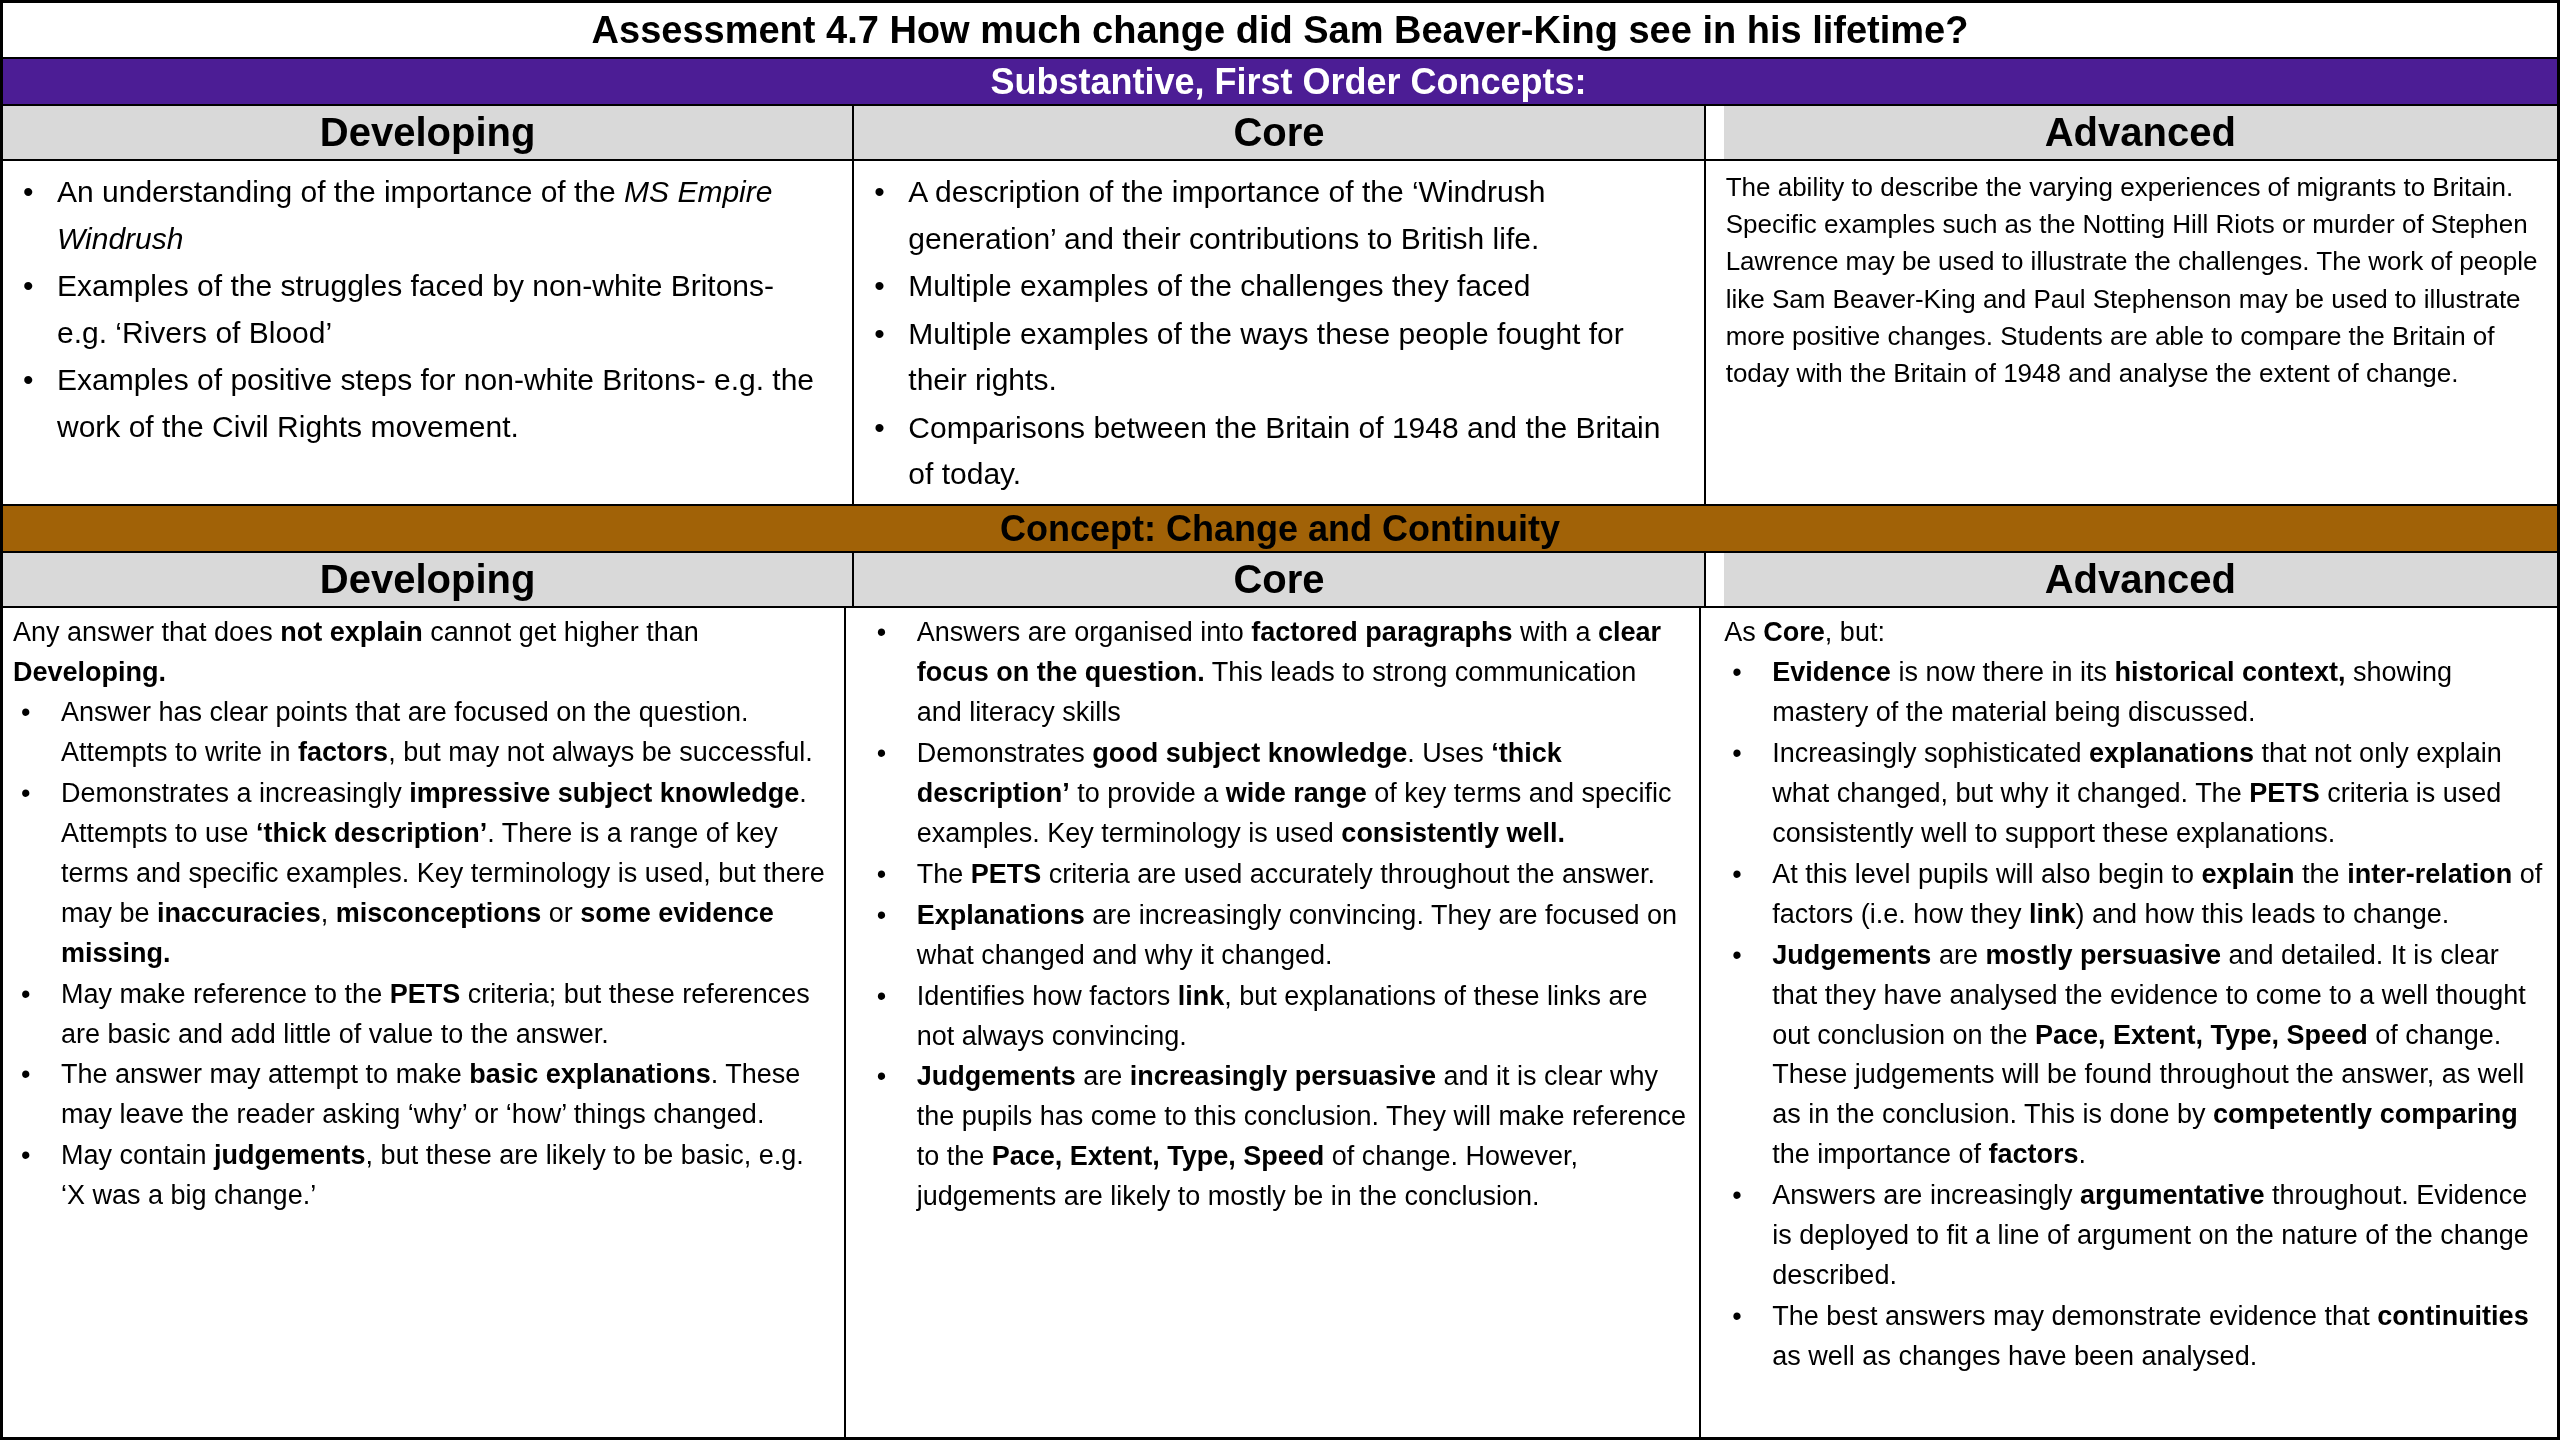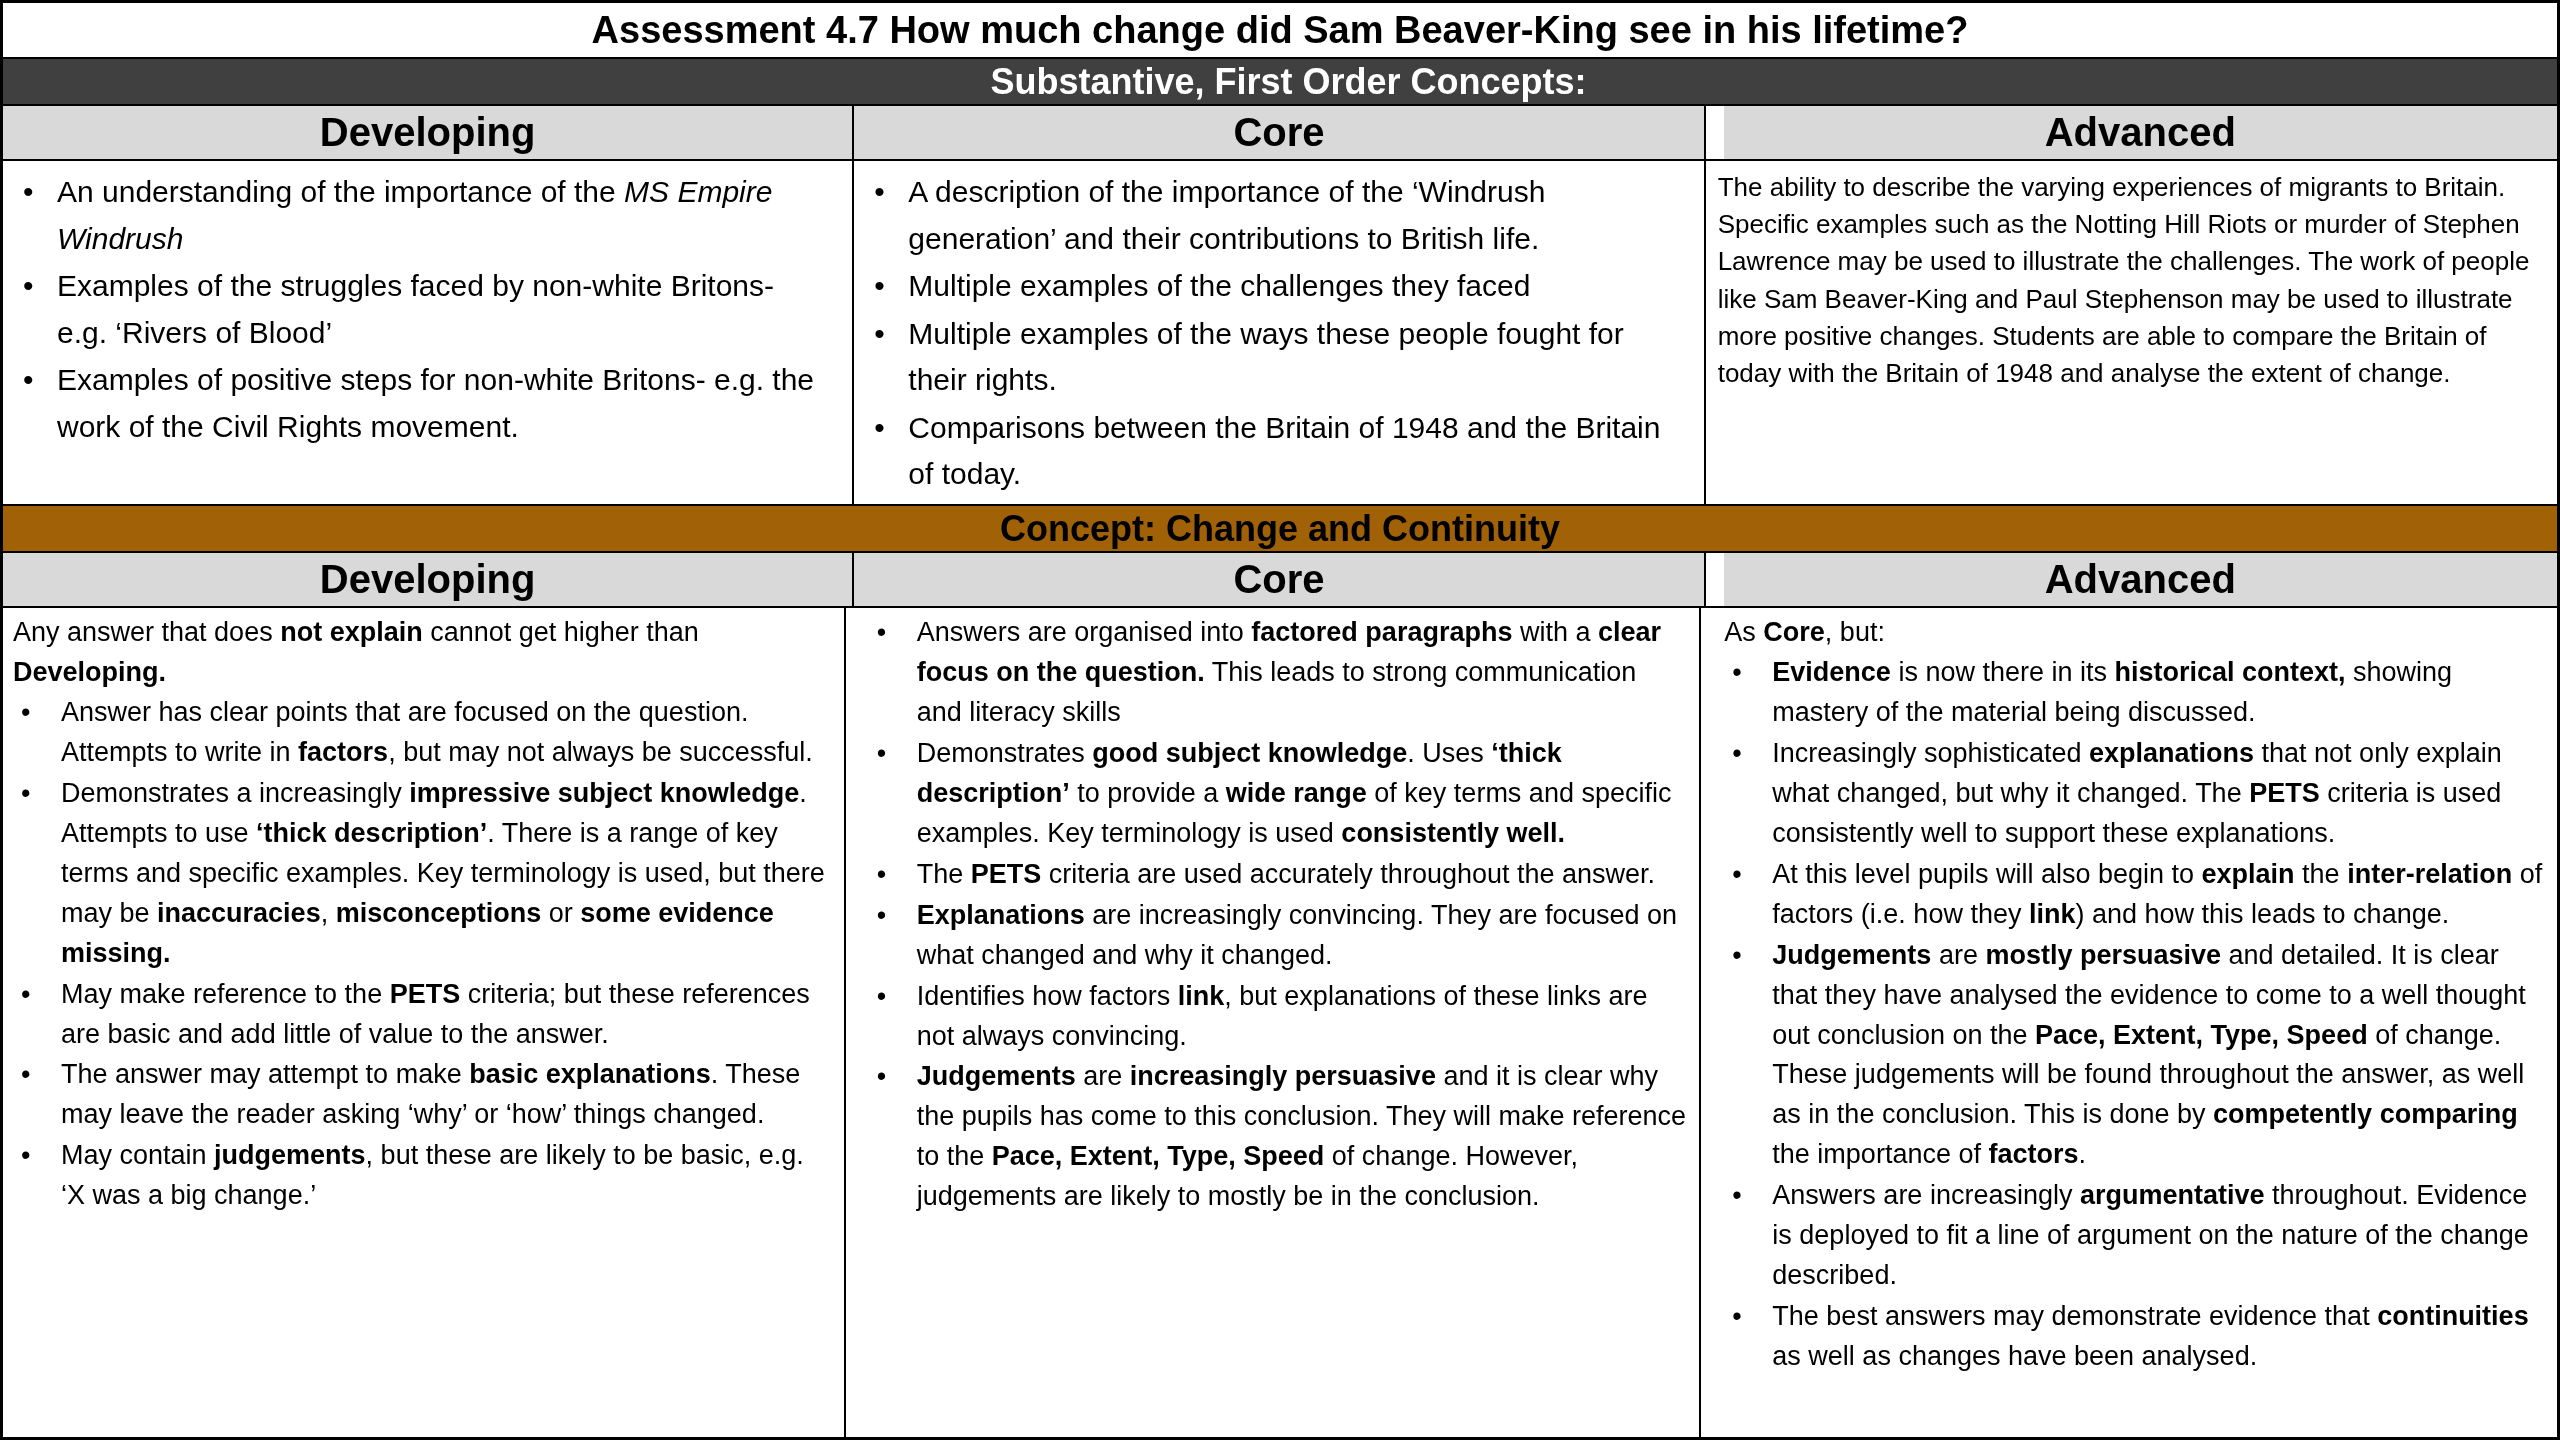--- a/index.html
+++ b/index.html
@@ -37,42 +37,42 @@
   .cell {
     border-right: 2px solid #000;
     overflow: hidden; background: #fff;
   }
   .cell:last-child { border-right: none; }
 
   
   .s1 { font-size: 30px; line-height: 1.55; }
   .s1 ul.bullets { padding: 8px 30px 0 16px; }
   .s1-adv { font-size: 26px; line-height: 1.43; }
-  .s1-adv p { margin: 0; padding: 8px 14px 0 12px; }
+  .s1-adv p { margin: 0; padding: 8px 14px 0 20px; }
 
   
   .s2 { font-size: 27px; line-height: 1.48; }
   .s2 ul.bullets { padding: 0 12px 0 12px; }
   .s2 p.intro { margin: 0; padding: 5px 12px 0 10px; }
   .s2 ul.bullets.after-intro { padding-top: 0; }
 
   ul.bullets { list-style: none; margin: 0; }
   ul.bullets li { position: relative; padding-left: 38px; margin: 0 0 1px 0; }
   ul.bullets li::before { content: "\2022"; position: absolute; left: 4px; top: 0; }
   .s2 ul.bullets li { padding-left: 46px; }
   .s2 ul.bullets li::before { left: 6px; }
 </style>
 </head>
 <body>
 
 <div class="doc">
 
   <div class="title">Assessment 4.7 How much change did Sam Beaver-King see in his lifetime?</div>
 
-  <div class="banner" style="background: #404040; color: rgb(255, 255, 255); padding-left: 17px;">Substantive, First Order Concepts:</div>
+  <div class="banner" style="background: #4c1d95; color: rgb(255, 255, 255); padding-left: 17px;">Substantive, First Order Concepts:</div>
 
   <div class="cols">
     <div class="hdr">Developing</div>
     <div class="hdr">Core</div>
     <div class="hdr">Advanced</div>
   </div>
 
   <div class="cols">
     <div class="cell s1">
       <ul class="bullets">

